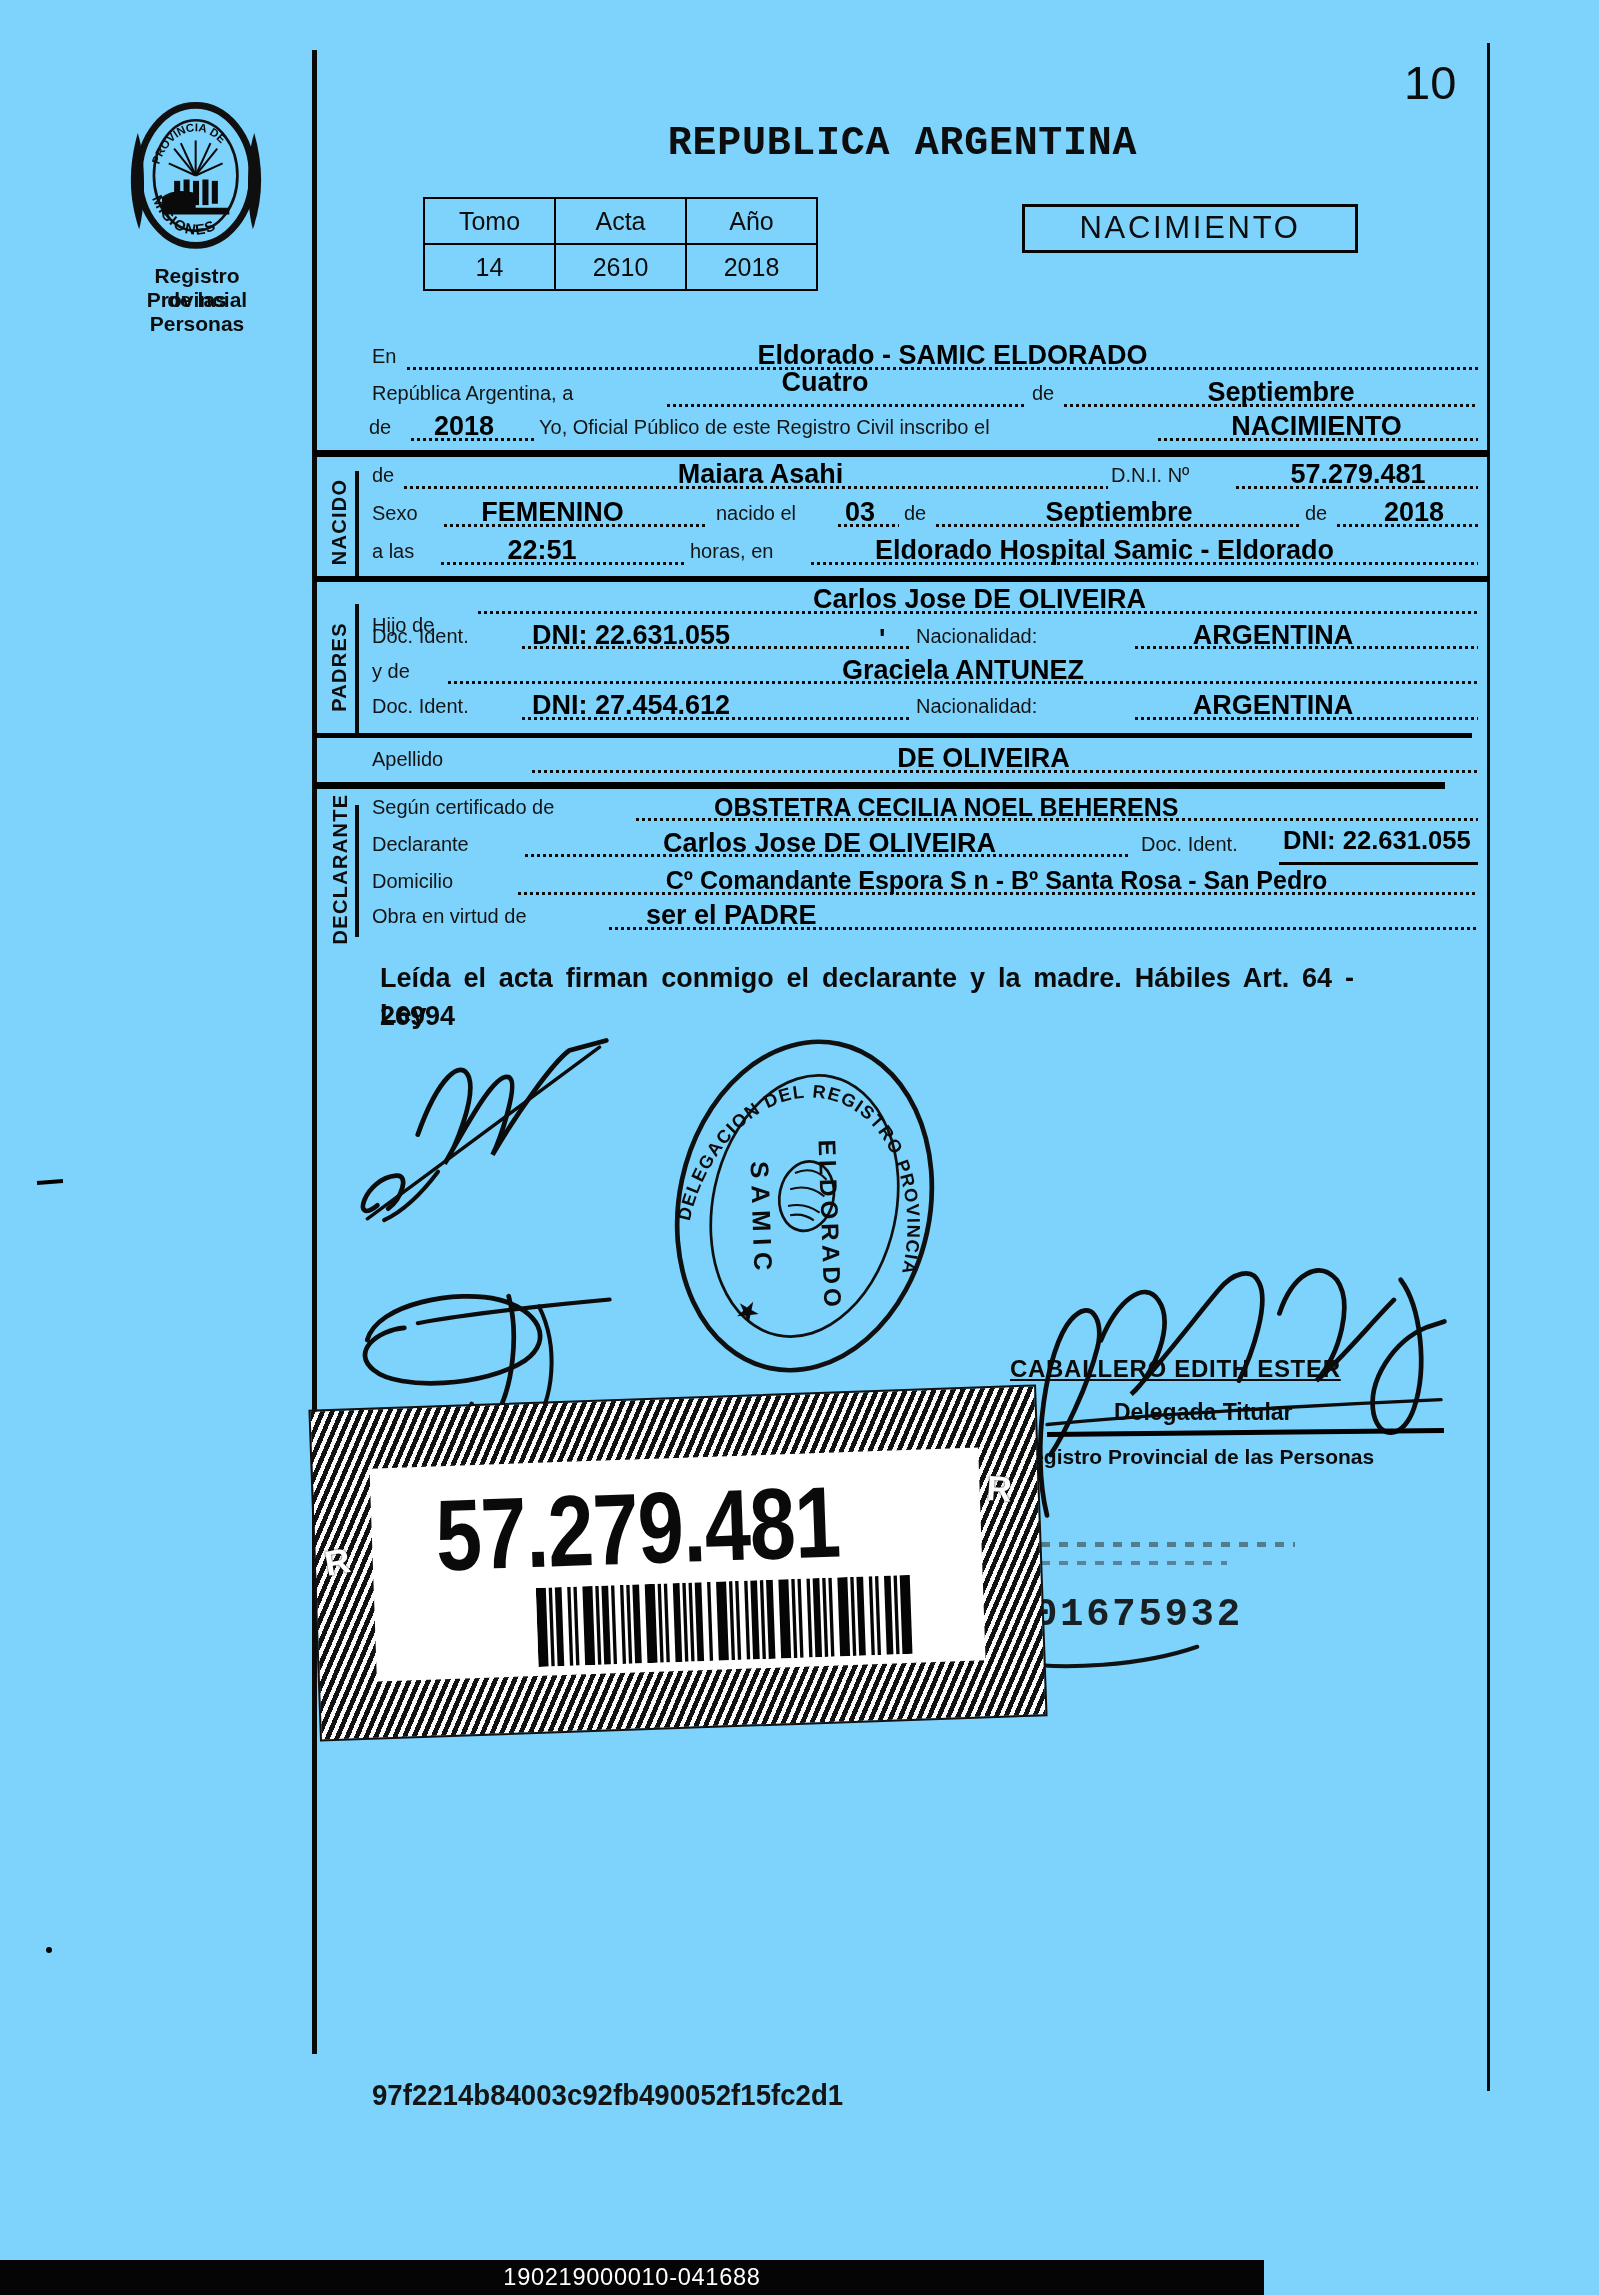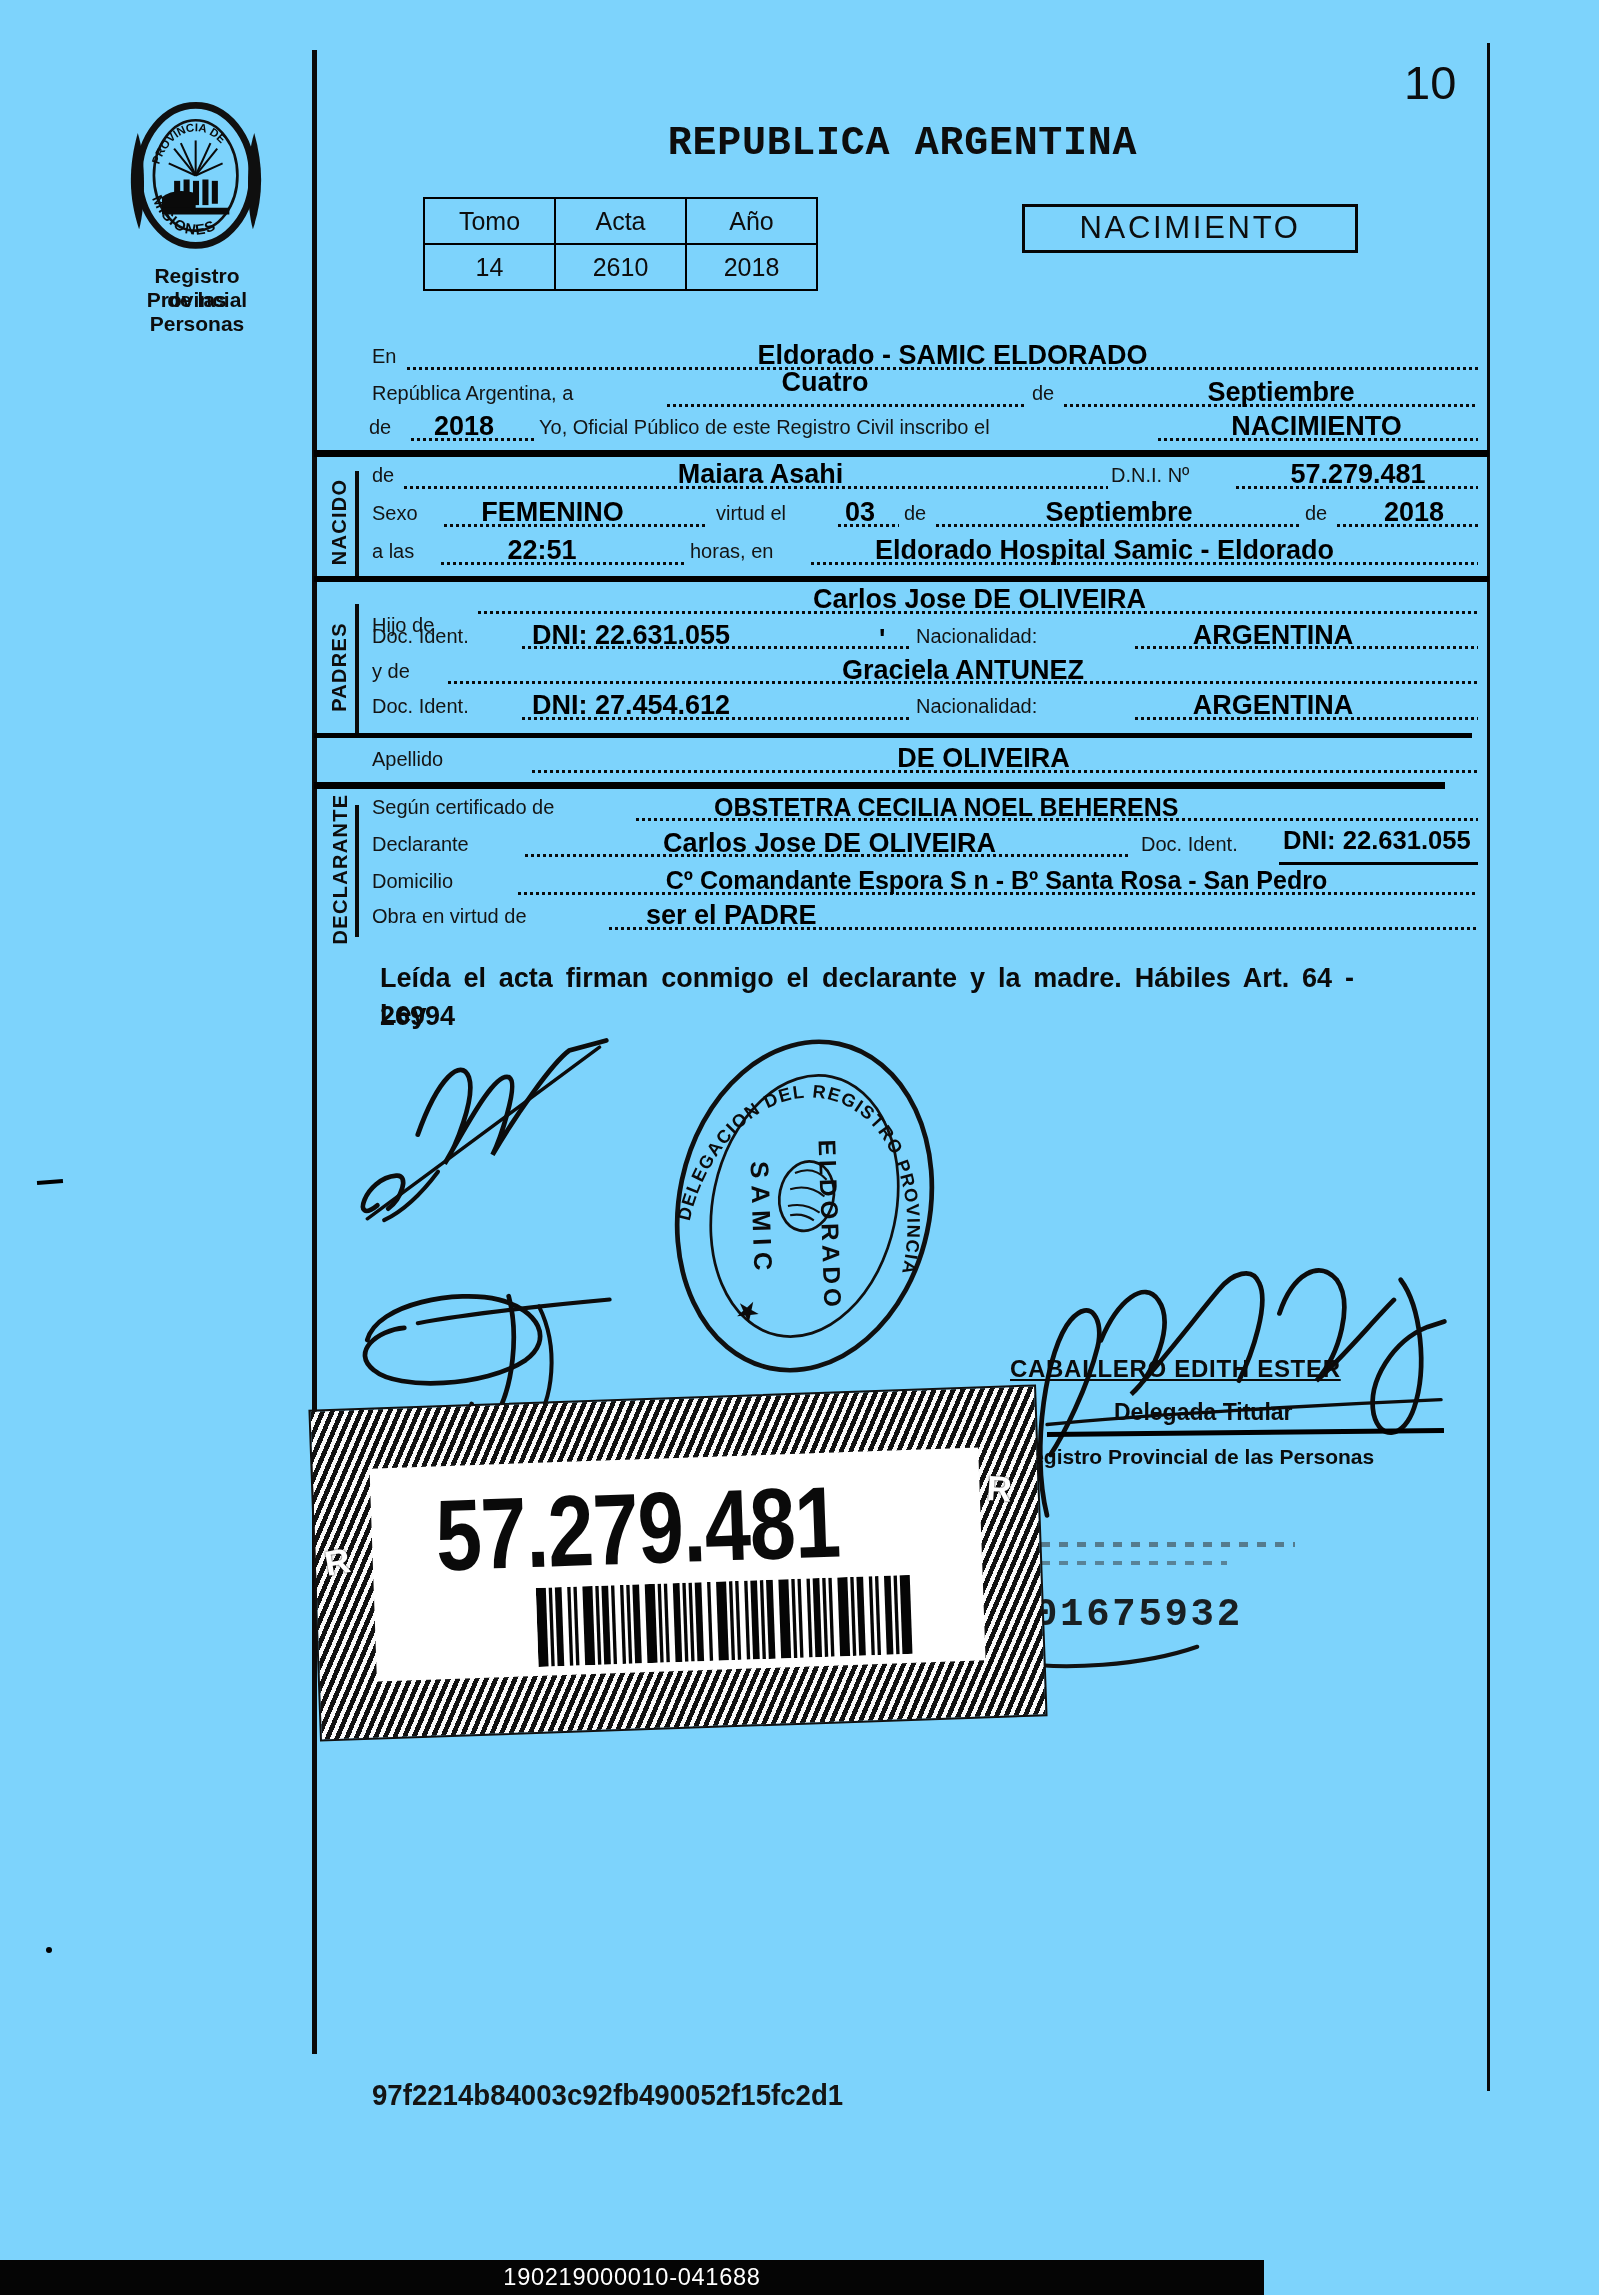--- a/index.html
+++ b/index.html
@@ -129,21 +129,21 @@
   <div class="abs val ctr" style="left:663px;top:461px;width:195px;">Maiara Asahi</div>
   <div class="abs lbl" style="left:1111px;top:465px;">D.N.I. Nº</div>
   <div class="abs val ctr" style="left:1279px;top:461px;width:158px;">57.279.481</div>
 
   <div class="abs dots" style="left:444px;top:524px;width:263px;"></div>
   <div class="abs dots" style="left:838px;top:524px;width:61px;"></div>
   <div class="abs dots" style="left:936px;top:524px;width:364px;"></div>
   <div class="abs dots" style="left:1337px;top:524px;width:141px;"></div>
   <div class="abs lbl" style="left:372px;top:503px;">Sexo</div>
   <div class="abs val ctr" style="left:475px;top:499px;width:155px;">FEMENINO</div>
-  <div class="abs lbl" style="left:716px;top:503px;">virtud el</div>
+  <div class="abs lbl" style="left:716px;top:503px;">nacido el</div>
   <div class="abs val" style="left:845px;top:499px;">03</div>
   <div class="abs lbl" style="left:904px;top:503px;">de</div>
   <div class="abs val ctr" style="left:1040px;top:499px;width:158px;">Septiembre</div>
   <div class="abs lbl" style="left:1305px;top:503px;">de</div>
   <div class="abs val" style="left:1384px;top:499px;">2018</div>
 
   <div class="abs dots" style="left:441px;top:562px;width:246px;"></div>
   <div class="abs dots" style="left:811px;top:562px;width:667px;"></div>
   <div class="abs lbl" style="left:372px;top:541px;">a las</div>
   <div class="abs val ctr" style="left:478px;top:537px;width:128px;">22:51</div>

